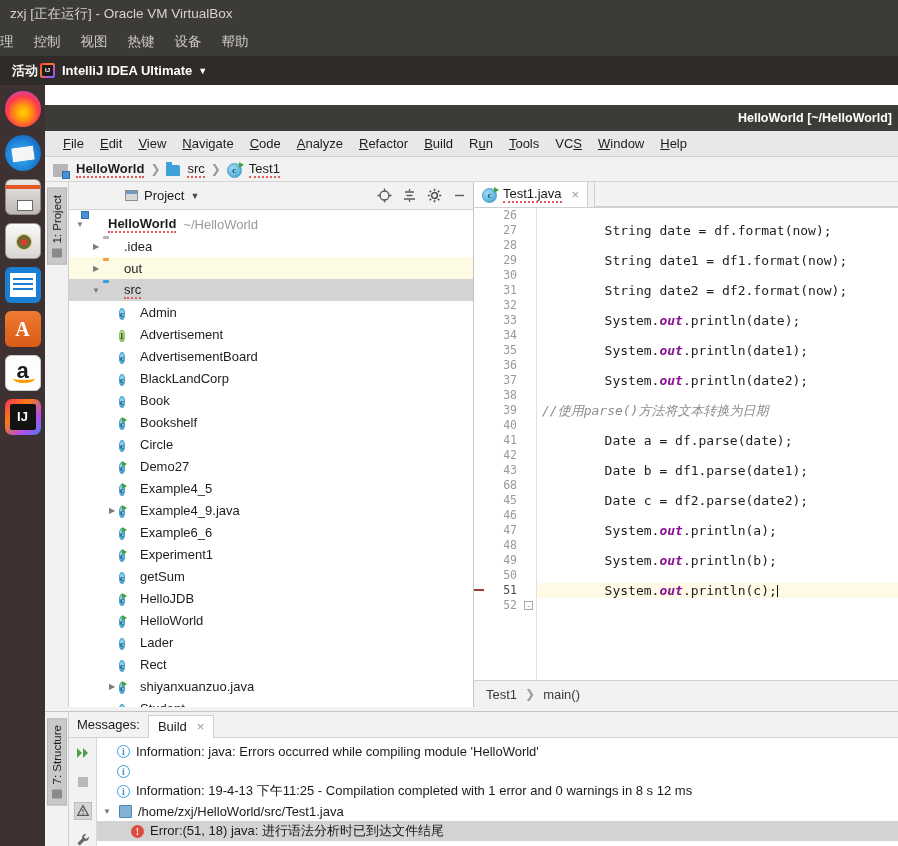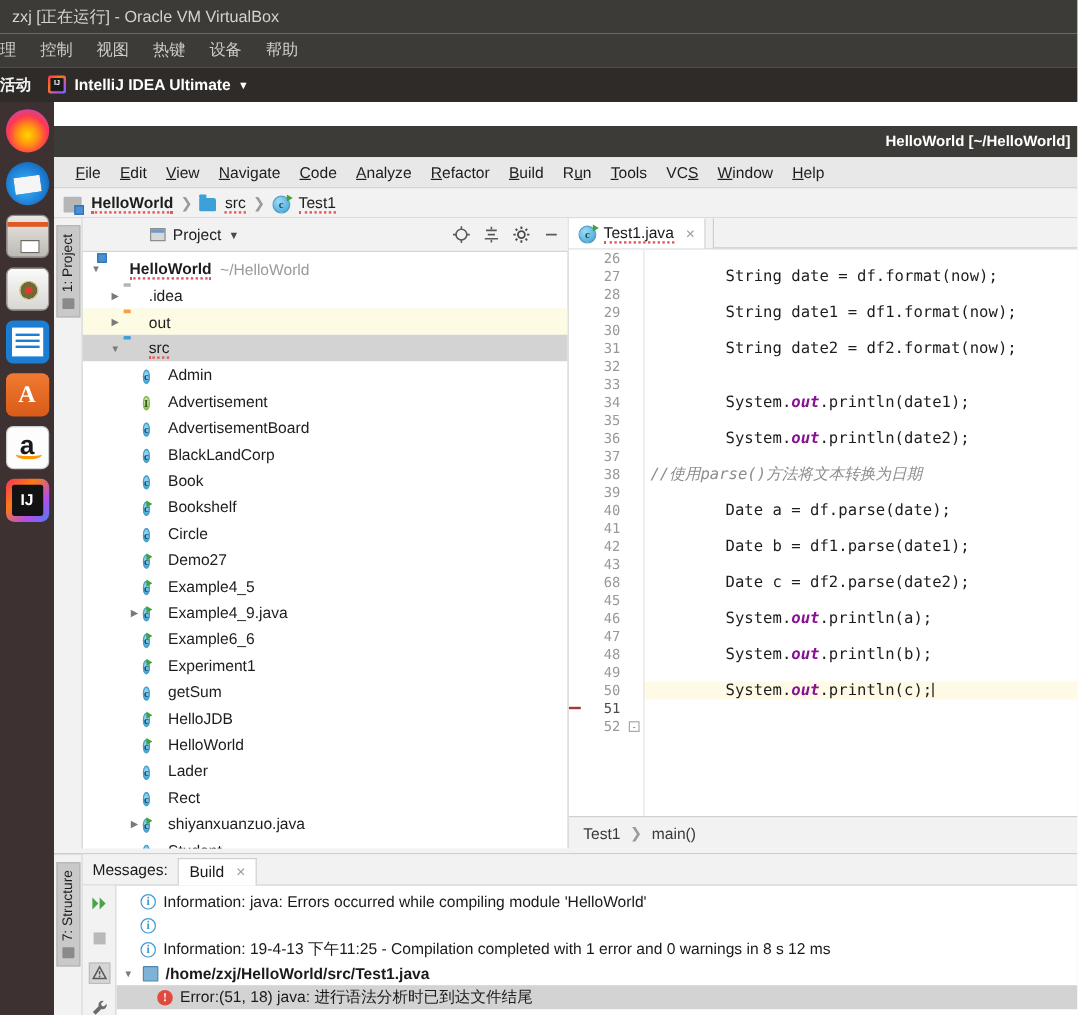--- a/index.html
+++ b/index.html
@@ -28,21 +28,21 @@
     font-size: 13.5px;
   }
   .vbox-menu span { cursor: default; }
 
   
   .ubuntu-panel {
     position: absolute; left: 0; top: 56px; width: 898px; height: 29px;
     background: #2f2b29; color: #ffffff;
     display: flex; align-items: center; font-size: 13px; font-weight: bold;
   }
-  .ubuntu-activities { padding-left: 0px; width: 40px; font-weight: bold; color:#f2f1f0; }
+  .ubuntu-activities { padding-left: 12px; width: 40px; font-weight: bold; color:#f2f1f0; }
   .idea-panel-icon {
     width: 15px; height: 15px; margin-right: 7px; position: relative;
     background: linear-gradient(135deg,#fe315d 0%,#f97a12 38%,#b14ded 75%,#4c7ef3 100%);
     border-radius: 2px; flex: none;
   }
   .idea-panel-icon::after {
     content: "IJ"; position: absolute; inset: 2px;
     background: #1b1b1b; color: #fff; font-size: 6px; line-height: 11px;
     text-align: center; border-radius: 1px; font-weight: bold;
   }
@@ -297,21 +297,21 @@
     font-family:"Liberation Serif", serif;
   }
   .error-icon {
     width:13px; height:13px; border-radius:50%; background:#e04a3f; color:#ffffff;
     font-size:10px; font-weight:bold; text-align:center; line-height:13px; flex:none;
     font-family:"Liberation Serif", serif;
   }
   .file-icon {
     width:13px; height:13px; flex:none; background:#7fb2d4; border:1px solid #4f87ad; border-radius:1px;
   }
-  .mtext.bold { font-weight:bold; }
+  .mtext.bold { font-weight:normal; }
 
   
   .struct-strip {
     position:absolute; left:0; bottom:0; width:24px; height:155px;
     background:#f2f2f2; border-top:1px solid #c4c4c4; border-right:1px solid #cfcfcf;
     display:flex; flex-direction:column; align-items:center; padding-top:6px;
   }
 </style>
 </head>
 <body>
@@ -615,20 +615,21 @@
             </div>
           <div class="code" id="code">
             <div class="vline"></div>
           <div class="ln"></div>
               <div class="ln">        String date = df.format(now);</div>
               <div class="ln"></div>
               <div class="ln">        String date1 = df1.format(now);</div>
               <div class="ln"></div>
               <div class="ln">        String date2 = df2.format(now);</div>
               <div class="ln"></div>
+              <div class="ln">        System.<span class="kw-field">out</span>.println(date);</div>
               <div class="ln"></div>
               <div class="ln">        System.<span class="kw-field">out</span>.println(date1);</div>
               <div class="ln"></div>
               <div class="ln">        System.<span class="kw-field">out</span>.println(date2);</div>
               <div class="ln"></div>
               <div class="ln"><span class="comment-cn">//使用parse()方法将文本转换为日期</span></div>
               <div class="ln"></div>
               <div class="ln">        Date a = df.parse(date);</div>
               <div class="ln"></div>
               <div class="ln">        Date b = df1.parse(date1);</div>

